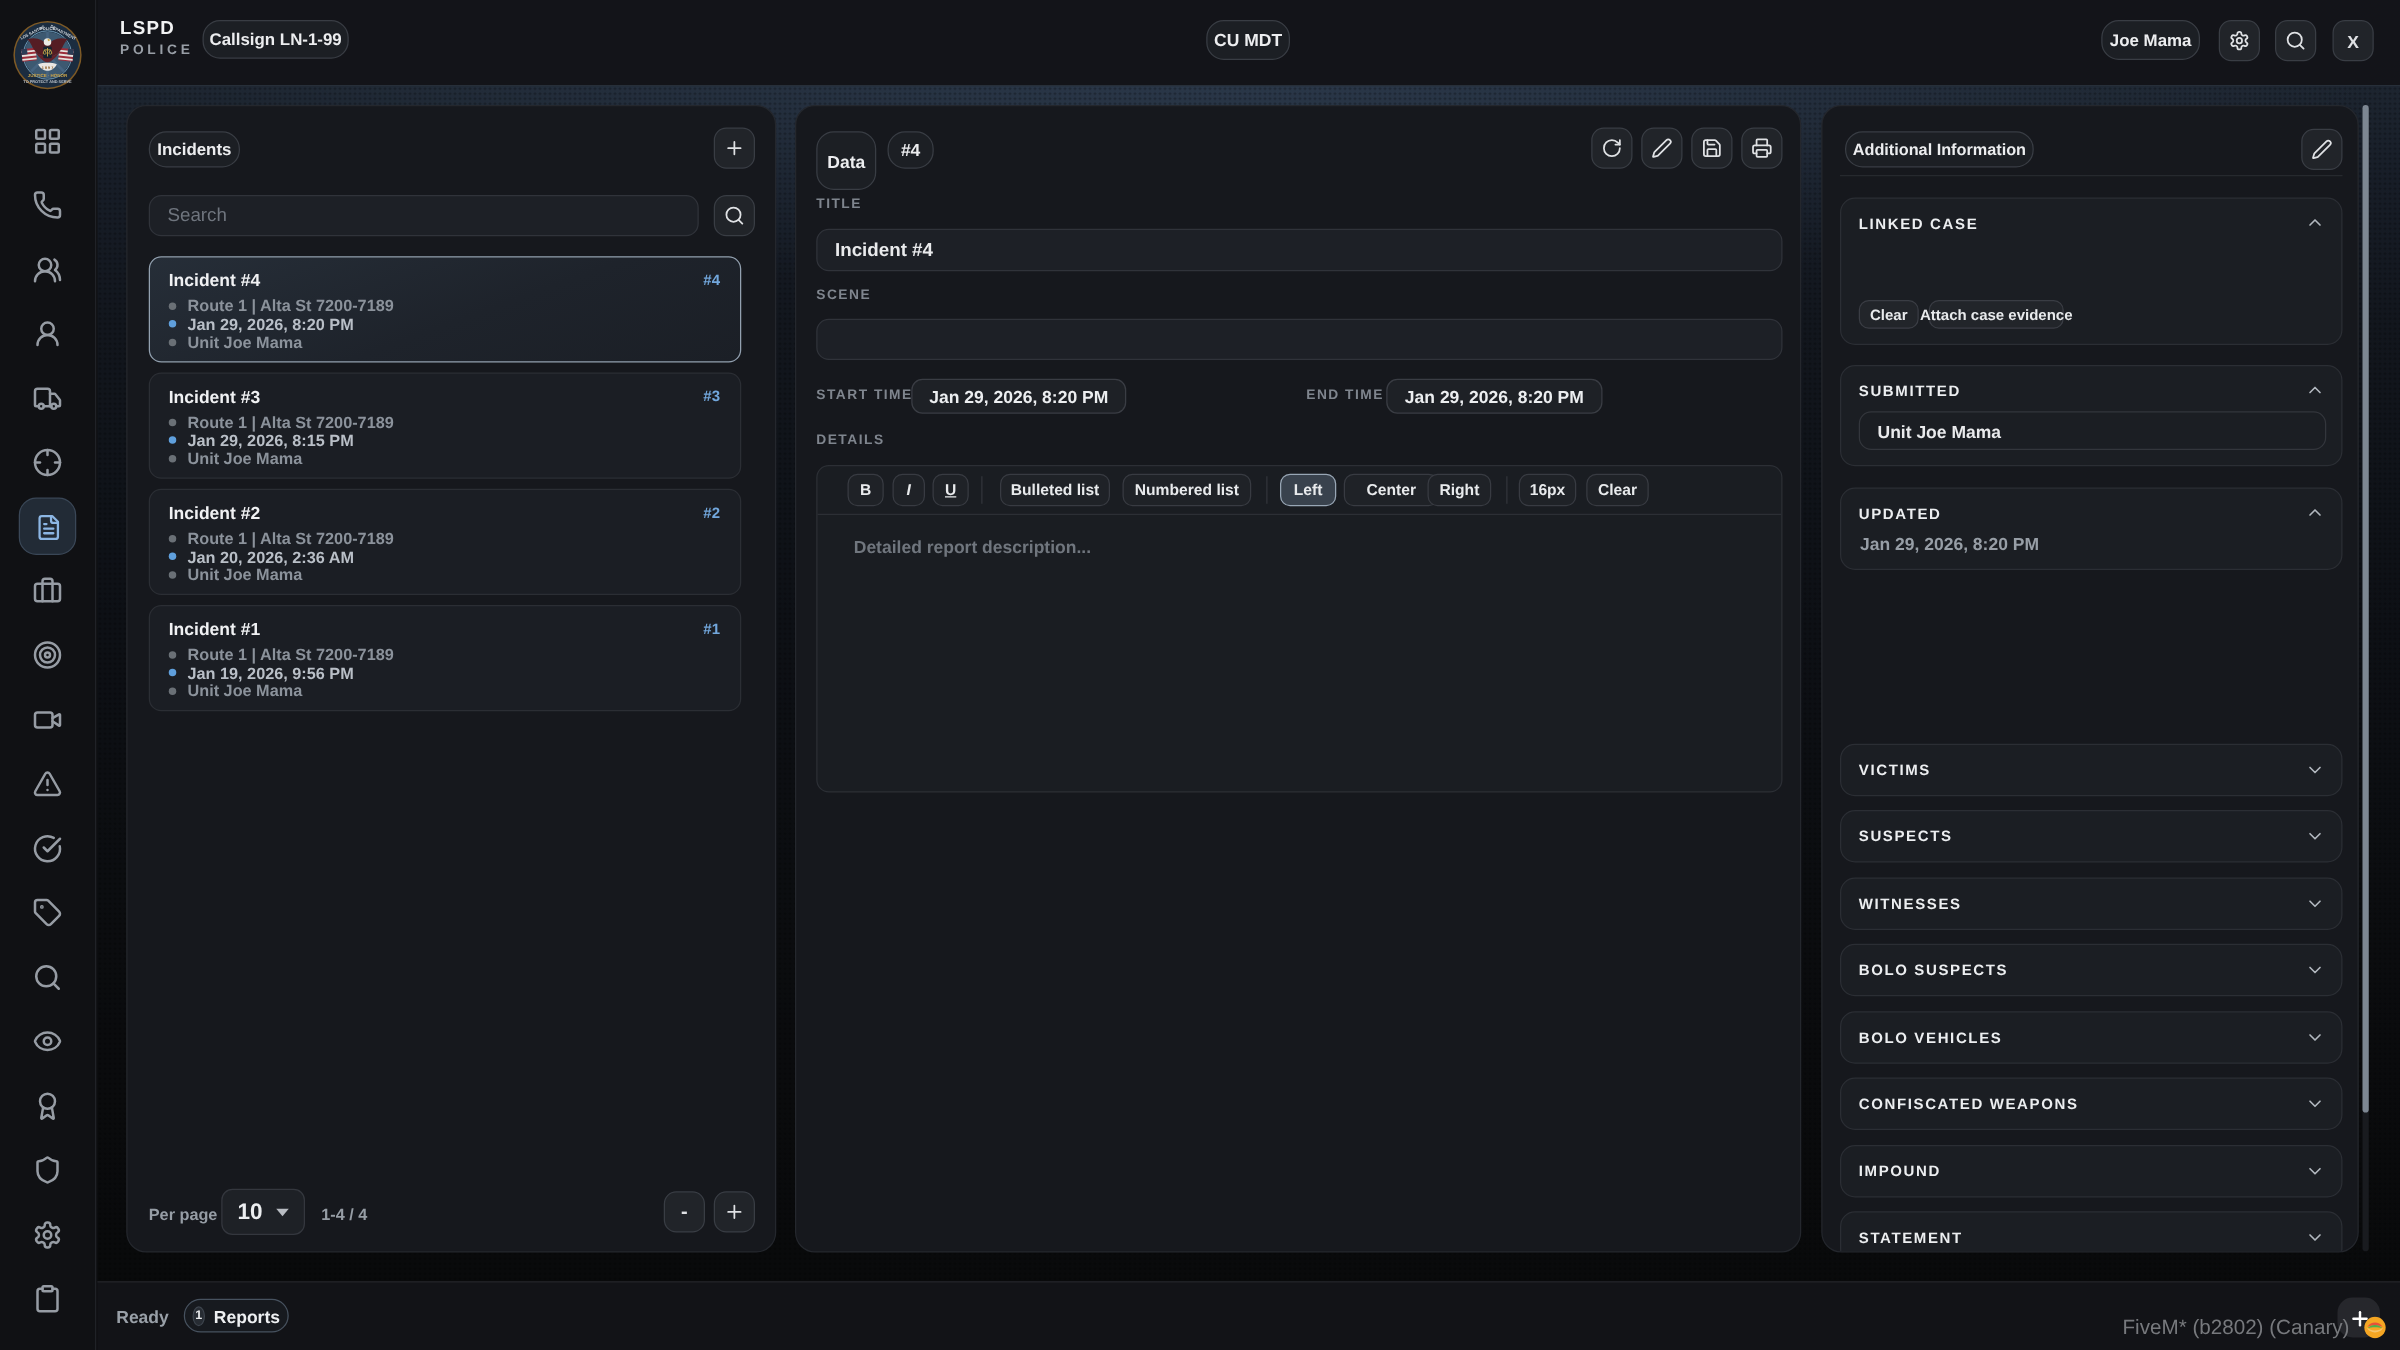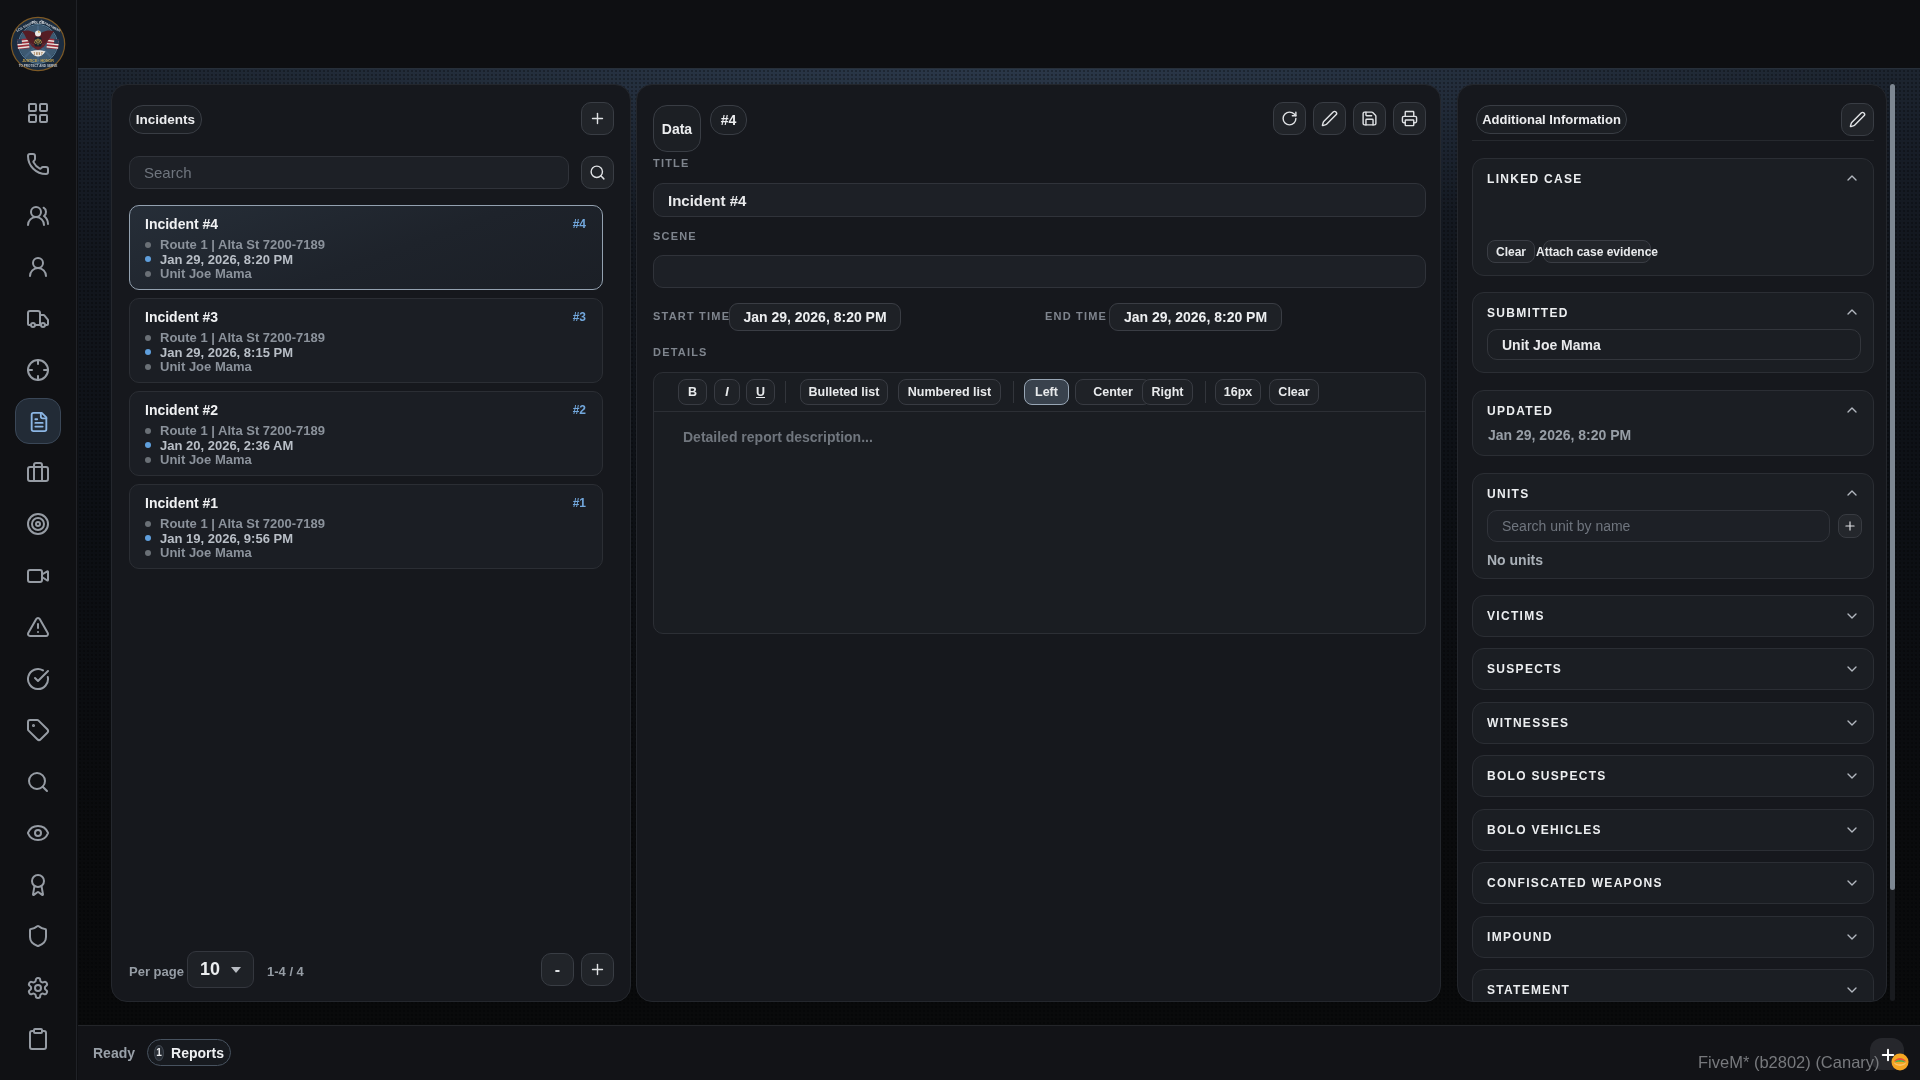--- a/index.html
+++ b/index.html
@@ -22,21 +22,21 @@
 
 #content { position:absolute; left:78px; top:68px; width:1842px; height:957px; border-top:1px solid rgba(110,135,165,0.30);
   background: radial-gradient(1300px 300px at 50% -40px, rgba(64,86,114,0.45), rgba(64,86,114,0) 70%),
     linear-gradient(180deg, #1d2530 0%, #171d27 8%, #12161d 20%, #0d1015 45%, #0a0b0d 80%, #090a0b 100%);
 }
 #content:before { content:""; position:absolute; inset:0;
   background-image: radial-gradient(circle, rgba(0,0,0,0.28) 0.9px, transparent 1px);
   background-size:4px 4px; }
 
 .panel { position:absolute; background:#16181d; border:1px solid #24272d; border-radius:16px; overflow:hidden; }
-#panelL { left:33px; top:15px; width:520px; height:918px; }
+#panelL { left:23px; top:15px; width:520px; height:918px; }
 #panelM { left:558px; top:15px; width:805px; height:918px; }
 #panelR { left:1379px; top:15px; width:430px; height:918px; }
 
 .label { position:absolute; font-size:11px; font-weight:bold; letter-spacing:1.2px; color:#7f858e; white-space:nowrap; }
 .input { position:absolute; background:#1d2026; border:1px solid #30333a; border-radius:10px; color:#e9eaec; font-weight:bold; font-size:15px; display:flex; align-items:center; padding:0 14px; }
 .input .ph { color:#6f757e; font-weight:normal; }
 
 
 .inc-card { position:absolute; left:17px; width:474px; height:85px; background:#1b1e24; border:1px solid #2b2e34; border-radius:10px; overflow:hidden; }
 .inc-card.sel { border:1.5px solid #93a1b0; background:linear-gradient(160deg,#262e38 0%, #1e232b 55%, #1b1f26 100%); }
@@ -327,20 +327,38 @@
     <div class="sicon" style="top:988px">
         <svg viewBox="0 0 24 24" fill="none" stroke="currentColor" stroke-width="2" stroke-linecap="round" stroke-linejoin="round">
           <use href="#i-gear"></use>
         </svg>
       </div>
     <div class="sicon" style="top:1039px">
         <svg viewBox="0 0 24 24" fill="none" stroke="currentColor" stroke-width="2" stroke-linecap="round" stroke-linejoin="round">
           <use href="#i-clip"></use>
         </svg>
       </div>
+  </div>
+  <div id="topbar">
+    <div style="position:absolute;left:18px;top:14px;font-size:15px;font-weight:bold;color:#f2f3f4;letter-spacing:1px">LSPD</div>
+    <div style="position:absolute;left:18px;top:34px;font-size:11px;font-weight:bold;color:#989ea6;letter-spacing:3px">POLICE</div>
+    <div class="pill" style="left:84px;top:16px;width:117px;height:31px;font-size:13.5px">Callsign LN-1-99</div>
+    <div class="pill" style="left:887px;top:16px;width:67px;height:32px;font-size:14px">CU MDT</div>
+    <div class="pill" style="left:1603px;top:16px;width:79px;height:32px;font-size:13.5px">Joe Mama</div>
+    <div class="sqbtn" style="left:1697px;top:16px">
+        <svg viewBox="0 0 24 24" fill="none" stroke="currentColor" stroke-width="2" stroke-linecap="round" stroke-linejoin="round">
+          <use href="#i-gear"></use>
+        </svg>
+      </div>
+    <div class="sqbtn" style="left:1742px;top:16px">
+        <svg viewBox="0 0 24 24" fill="none" stroke="currentColor" stroke-width="2" stroke-linecap="round" stroke-linejoin="round">
+          <use href="#i-search"></use>
+        </svg>
+      </div>
+    <div class="sqbtn" style="left:1788px;top:16px;font-size:14px;font-weight:bold">X</div>
   </div>
   <div id="content">
     <div class="panel" id="panelL">
       <div class="pill" style="left:17px;top:20px;width:73px;height:29px;font-size:13.5px">Incidents</div>
       <div class="sqbtn" style="left:469px;top:17px">
           <svg viewBox="0 0 24 24" fill="none" stroke="currentColor" stroke-width="2" stroke-linecap="round" stroke-linejoin="round">
             <use href="#i-plus"></use>
           </svg>
         </div>
       <div class="input" style="left:17px;top:71px;width:440px;height:33px">
@@ -473,35 +491,20 @@
             </svg></div>
         <div style="position:absolute;left:14px;top:36px;width:374px;height:31px;border:1px solid #33363c;border-radius:10px;display:flex;align-items:center;padding:0 14px;font-size:14px;font-weight:bold;color:#e9eaec">Unit Joe Mama</div>
       </div>
       <div class="rcard" style="top:305px;height:66px">
         <div class="rhead">UPDATED</div>
           <div class="chev up"><svg viewBox="0 0 24 24" fill="none" stroke="currentColor" stroke-width="2" stroke-linecap="round" stroke-linejoin="round">
               <use href="#i-chevup"></use>
             </svg></div>
         <div style="position:absolute;left:15px;top:36px;font-size:14px;font-weight:bold;color:#979ea6">Jan 29, 2026, 8:20 PM</div>
       </div>
-      <div class="rcard" style="top:388px;height:106px">
-        <div class="rhead">UNITS</div>
-          <div class="chev up"><svg viewBox="0 0 24 24" fill="none" stroke="currentColor" stroke-width="2" stroke-linecap="round" stroke-linejoin="round">
-              <use href="#i-chevup"></use>
-            </svg></div>
-        <div class="input" style="left:14px;top:36px;width:343px;height:32px;font-size:14px">
-            <span class="ph">Search unit by name</span>
-          </div>
-        <div style="position:absolute;left:365px;top:40px;width:24px;height:24px;background:#24272c;border:1px solid #383b41;border-radius:8px;color:#dfe1e4;display:flex;align-items:center;justify-content:center">
-            <svg style="width:14px;height:14px" viewBox="0 0 24 24" fill="none" stroke="currentColor" stroke-width="2" stroke-linecap="round" stroke-linejoin="round">
-              <use href="#i-plus"></use>
-            </svg>
-          </div>
-        <div style="position:absolute;left:14px;top:78px;font-size:14px;font-weight:bold;color:#aab1b8">No units</div>
-      </div>
       <div class="rcard fold" style="top:510px">
           <div class="rhead">VICTIMS</div>
           <div class="chev"><svg viewBox="0 0 24 24" fill="none" stroke="currentColor" stroke-width="2" stroke-linecap="round" stroke-linejoin="round">
               <use href="#i-chevdn"></use>
             </svg></div>
         </div>
       <div class="rcard fold" style="top:617px">
           <div class="rhead">WITNESSES</div>
           <div class="chev"><svg viewBox="0 0 24 24" fill="none" stroke="currentColor" stroke-width="2" stroke-linecap="round" stroke-linejoin="round">
               <use href="#i-chevdn"></use>

